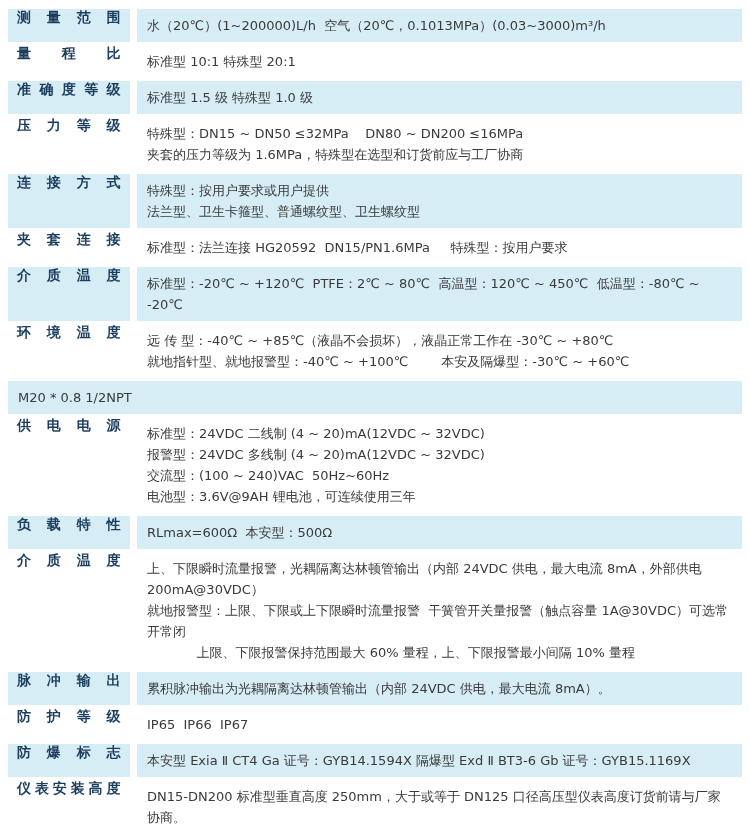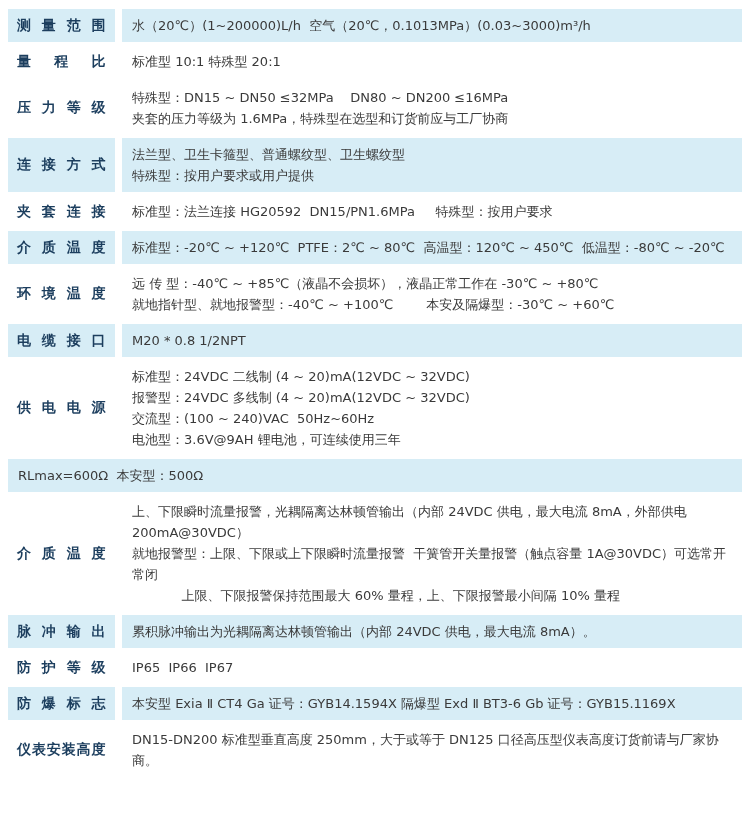--- a/index.html
+++ b/index.html
@@ -22,24 +22,24 @@
 
   .spec-row {
     display: flex;
     gap: 7px;
     align-items: stretch;
   }
 
   .label-cell {
     flex: none;
     box-sizing: border-box;
-    width: 107px;
+    width: 122px;
     padding: 0 9px;
     display: flex;
-    align-items: center;
+    align-items: flex-start;
     font-size: 14px;
     font-weight: bold;
     color: var(--label-text, #1c3e5e);
     letter-spacing: 0.5px;
   }
   .label-cell .label-inner {
     display: inline-block;
     width: 100%;
     text-align: justify;
     text-align-last: justify;
@@ -80,38 +80,46 @@
 
   <div class="spec-row">
     <div class="label-cell">
       <span class="label-inner">量程比</span>
     </div>
     <div class="content-cell">
         <div class="content-line">标准型 10:1 特殊型 20:1</div>
       </div>
   </div>
 
+  <div class="spec-row shaded">
+    <div class="label-cell">
+      <span class="label-inner">准确度等级</span>
+    </div>
+    <div class="content-cell">
+        <div class="content-line">标准型 1.5 级 特殊型 1.0 级</div>
+      </div>
+  </div>
 
   <div class="spec-row">
     <div class="label-cell">
       <span class="label-inner">压力等级</span>
     </div>
     <div class="content-cell">
         <div class="content-line">特殊型：DN15 ~ DN50 ≤32MPa    DN80 ~ DN200 ≤16MPa</div>
         <div class="content-line">夹套的压力等级为 1.6MPa，特殊型在选型和订货前应与工厂协商</div>
       </div>
   </div>
 
   <div class="spec-row shaded">
     <div class="label-cell">
       <span class="label-inner">连接方式</span>
     </div>
     <div class="content-cell">
+        <div class="content-line">特殊型：按用户要求或用户提供</div>
         <div class="content-line">法兰型、卫生卡箍型、普通螺纹型、卫生螺纹型</div>
-        <div class="content-line">特殊型：按用户要求或用户提供</div>
       </div>
   </div>
 
   <div class="spec-row">
     <div class="label-cell">
       <span class="label-inner">夹套连接</span>
     </div>
     <div class="content-cell">
         <div class="content-line">标准型：法兰连接 HG20592  DN15/PN1.6MPa     特殊型：按用户要求</div>
       </div>
@@ -130,41 +138,41 @@
     <div class="label-cell">
       <span class="label-inner">环境温度</span>
     </div>
     <div class="content-cell">
         <div class="content-line">远 传 型：-40℃ ~ +85℃（液晶不会损坏），液晶正常工作在 -30℃ ~ +80℃</div>
         <div class="content-line">就地指针型、就地报警型：-40℃ ~ +100℃        本安及隔爆型：-30℃ ~ +60℃</div>
       </div>
   </div>
 
   <div class="spec-row shaded">
-    <div class="label-cell">
-      <span class="label-inner">电缆接口</span>
-    </div>
     <div class="content-cell">
         <div class="content-line">M20 * 0.8 1/2NPT</div>
       </div>
   </div>
 
   <div class="spec-row">
     <div class="label-cell">
       <span class="label-inner">供电电源</span>
     </div>
     <div class="content-cell">
         <div class="content-line">标准型：24VDC 二线制 (4 ~ 20)mA(12VDC ~ 32VDC)</div>
         <div class="content-line">报警型：24VDC 多线制 (4 ~ 20)mA(12VDC ~ 32VDC)</div>
         <div class="content-line">交流型：(100 ~ 240)VAC  50Hz~60Hz</div>
         <div class="content-line">电池型：3.6V@9AH 锂电池，可连续使用三年</div>
       </div>
   </div>
 
   <div class="spec-row shaded">
+    <div class="label-cell">
+      <span class="label-inner">负载特性</span>
+    </div>
     <div class="content-cell">
         <div class="content-line">RLmax=600Ω  本安型：500Ω</div>
       </div>
   </div>
 
   <div class="spec-row">
     <div class="label-cell">
       <span class="label-inner">介质温度</span>
     </div>
     <div class="content-cell">

